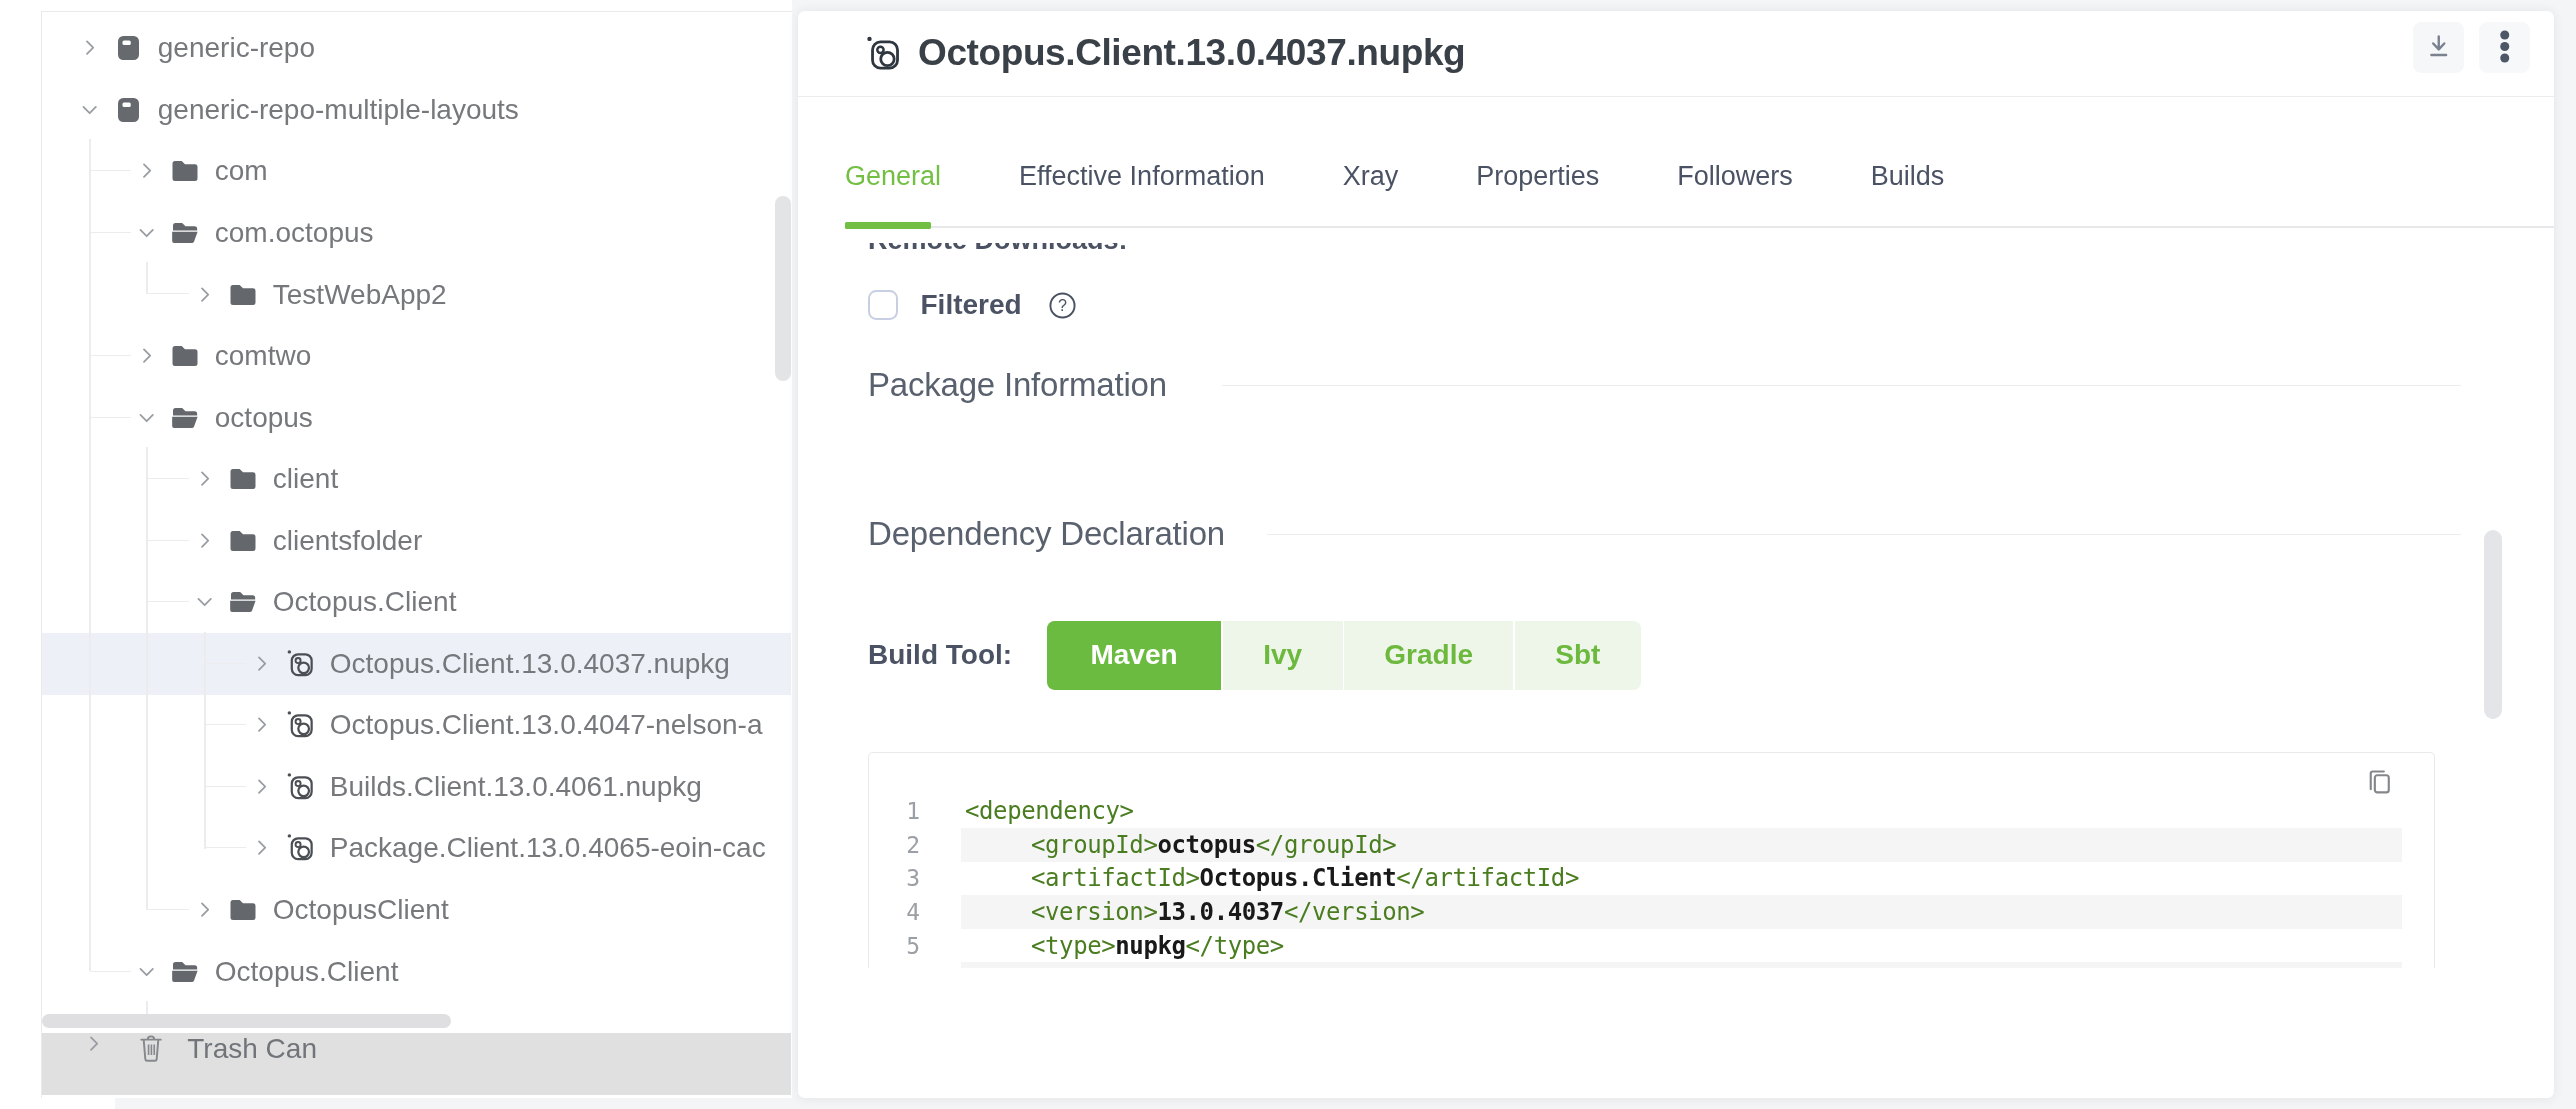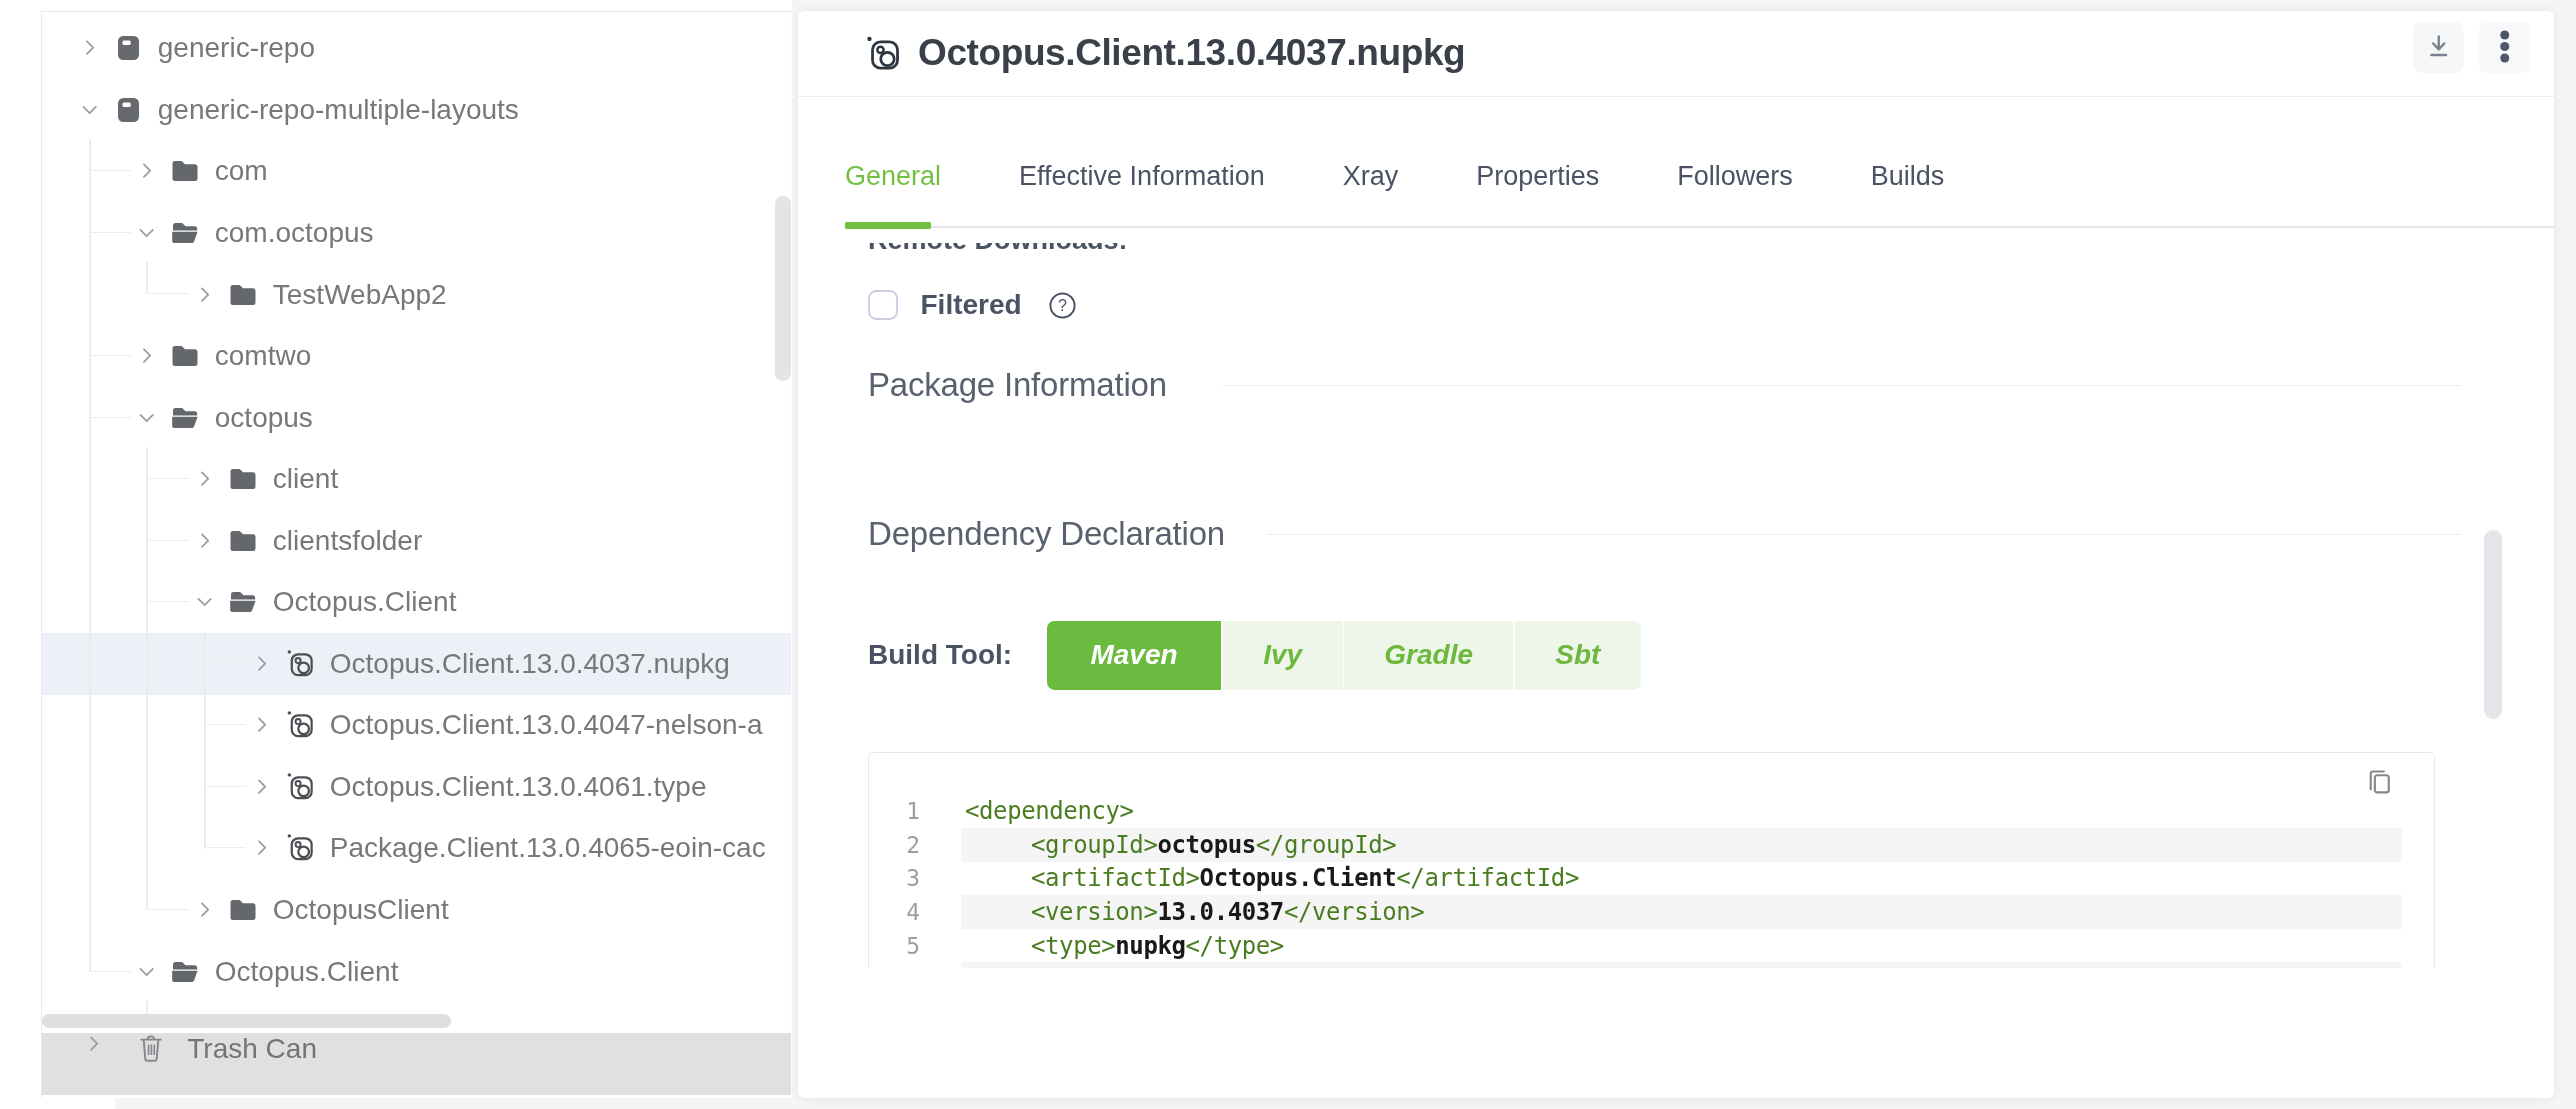--- a/index.html
+++ b/index.html
@@ -52,21 +52,21 @@
 
   .content-viewport{position:absolute;left:0;top:232px;width:1756px;height:725px;overflow:hidden;}
   .remote-heading{position:absolute;left:70px;top:-18px;font-size:27px;font-weight:700;color:var(--label);}
   .filtered-row{position:absolute;left:70px;top:47px;height:31px;display:flex;align-items:center;}
   .checkbox{width:29.5px;height:29.5px;border:2.5px solid #c9cfe2;border-radius:8.2px;background:#fff;box-sizing:border-box;cursor:pointer;}
   .filtered-label{margin-left:23px;font-size:28px;font-weight:700;color:var(--label);}
   .help-ic{margin-left:26px;display:flex;cursor:pointer;}
   .section-heading{position:absolute;font-size:33px;color:var(--heading);letter-spacing:-0.2px;}
   .rule{position:absolute;height:1.6px;background:#ededef;}
   .buildtool-label{position:absolute;left:70px;top:396px;font-size:28px;font-weight:700;color:var(--label);}
-  .segmented{position:absolute;left:249px;top:378px;height:69px;display:flex;gap:1.6px;font-style:italic;}
+  .segmented{position:absolute;left:249px;top:378px;height:69px;display:flex;gap:1.6px;}
   .seg{height:69px;display:flex;align-items:center;justify-content:center;font-size:28px;font-weight:700;
        background:var(--seg-bg);color:var(--seg-text);cursor:pointer;}
   .seg:first-child{border-radius:7.4px 0 0 7.4px;}
   .seg:last-child{border-radius:0 7.4px 7.4px 0;}
   .seg.active{background:var(--maven-bg);color:#fff;}
 
   .code-block{position:absolute;left:70px;top:509px;width:1567px;height:246px;border:1.6px solid #e9e9eb;
               border-radius:4.9px;box-sizing:border-box;background:#fff;}
   .code-line-stripe{position:absolute;left:92px;width:1441px;height:34px;background:#f5f5f5;}
   .code-gutter{position:absolute;left:0;width:51px;height:34px;line-height:34px;text-align:right;
@@ -260,21 +260,21 @@
           </svg>
         </span>
         <span class="tree-icon">
           <svg width="31" height="31" viewBox="0 0 64 64">
             <circle cx="9" cy="8" r="3.6" fill="#4b4f54"></circle>
             <rect x="14" y="13" width="41" height="43" rx="13" fill="none" stroke="#4b4f54" stroke-width="4.6"></rect>
             <circle cx="27" cy="26" r="5.2" fill="none" stroke="#4b4f54" stroke-width="4"></circle>
             <circle cx="38.5" cy="41" r="11" fill="none" stroke="#4b4f54" stroke-width="4.6"></circle>
           </svg>
         </span>
-        <span class="tree-label">Octopus.Client.13.0.4061.type</span>
+        <span class="tree-label">Builds.Client.13.0.4061.nupkg</span>
       </div>
       <div class="tree-row" style="top: 805px; padding-left: 209px;">
         <span class="tree-chevron">
           <svg width="21.3" height="21.3" viewBox="0 0 24 24">
             <polyline points="9,5 16,12 9,19" fill="none" stroke="#999da3" stroke-width="2" stroke-linecap="round" stroke-linejoin="round"></polyline>
           </svg>
         </span>
         <span class="tree-icon">
           <svg width="31" height="31" viewBox="0 0 64 64">
             <circle cx="9" cy="8" r="3.6" fill="#4b4f54"></circle>

